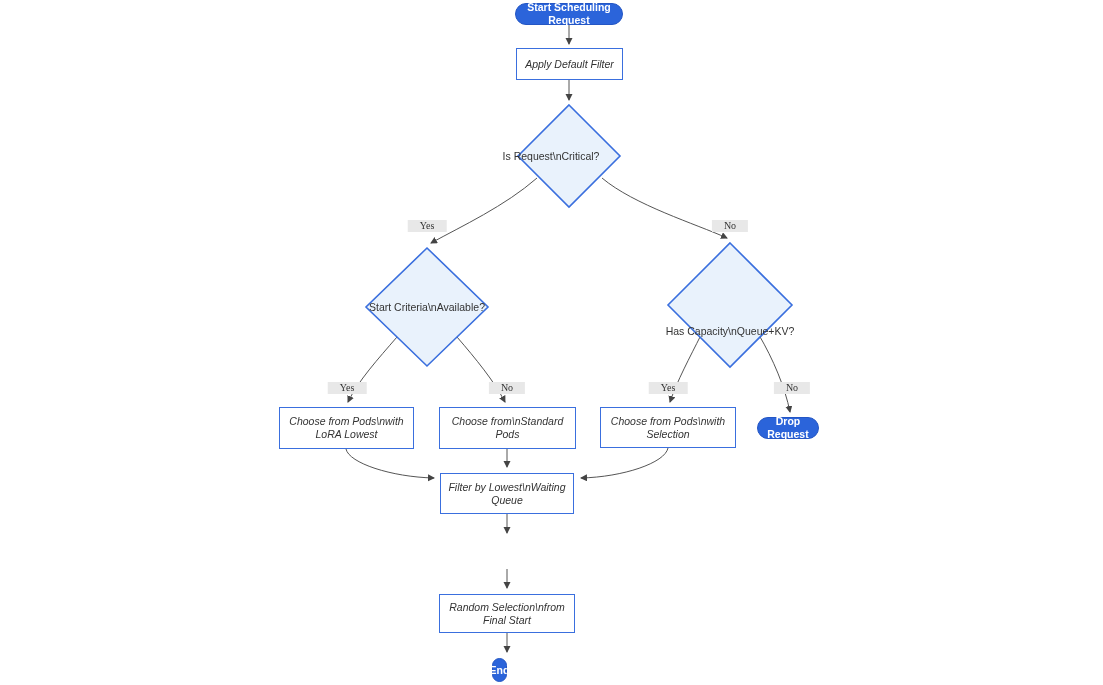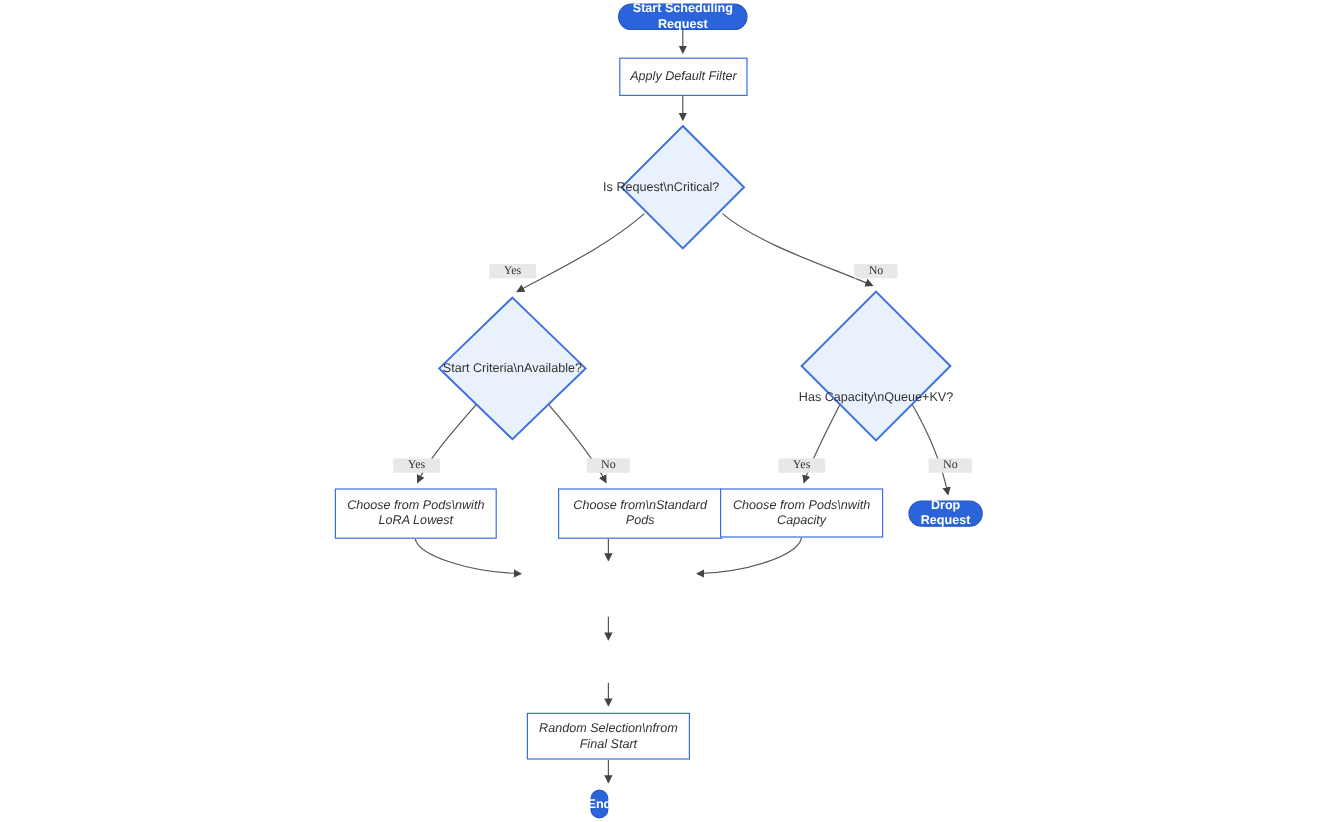--- a/index.html
+++ b/index.html
@@ -107,30 +107,34 @@
 
   <div class="node process" style="left:516px; top:48px; width:107px; height:32px;">
     <div class="line">Apply Default Filter</div>
   </div>
 
   <div class="node process" style="left:279px; top:407px; width:135px; height:42px;">
     <div class="line">Choose from Pods\nwith</div>
     <div class="line">LoRA Lowest</div>
   </div>
 
-  <div class="node process" style="left:465px; top:407px; width:137px; height:42px;">
+  <div class="node process" style="left:439px; top:407px; width:137px; height:42px;">
     <div class="line">Choose from\nStandard</div>
     <div class="line">Pods</div>
   </div>
 
   <div class="node process" style="left:600px; top:407px; width:136px; height:41px;">
     <div class="line">Choose from Pods\nwith</div>
-    <div class="line">Capacity</div>
+    <div class="line">Selection</div>
   </div>
 
+  <div class="node process" style="left:440px; top:473px; width:134px; height:41px;">
+    <div class="line">Filter by Lowest\nWaiting</div>
+    <div class="line">Queue</div>
+  </div>
 
 
   <div class="node process" style="left:439px; top:594px; width:136px; height:39px;">
     <div class="line">Random Selection\nfrom</div>
     <div class="line">Final Start</div>
   </div>
 
   <div class="decision-label" style="left:551px; top:156px;text-align:right;">Is Request\nCritical?</div>
   <div class="decision-label" style="left:427px; top:307px;">Start Criteria\nAvailable?</div>
   <div class="decision-label" style="left:730px; top:305px;margin-top:26px;">Has Capacity\nQueue+KV?</div>

